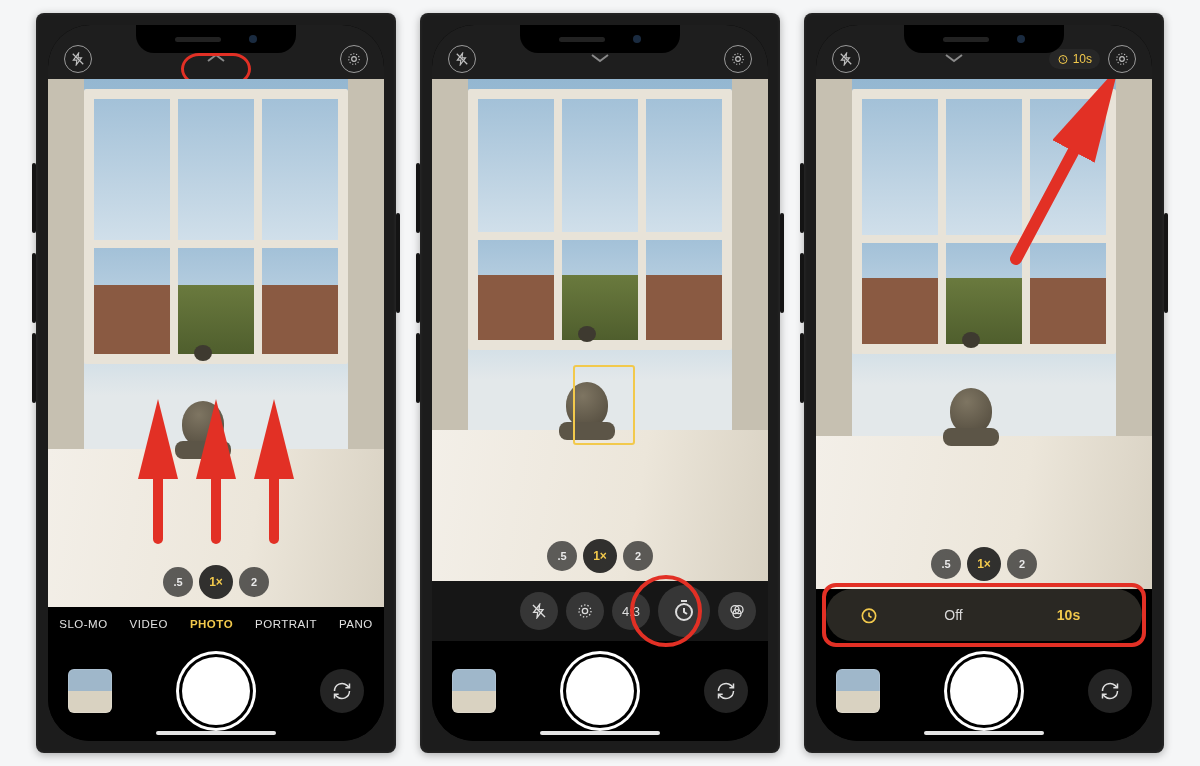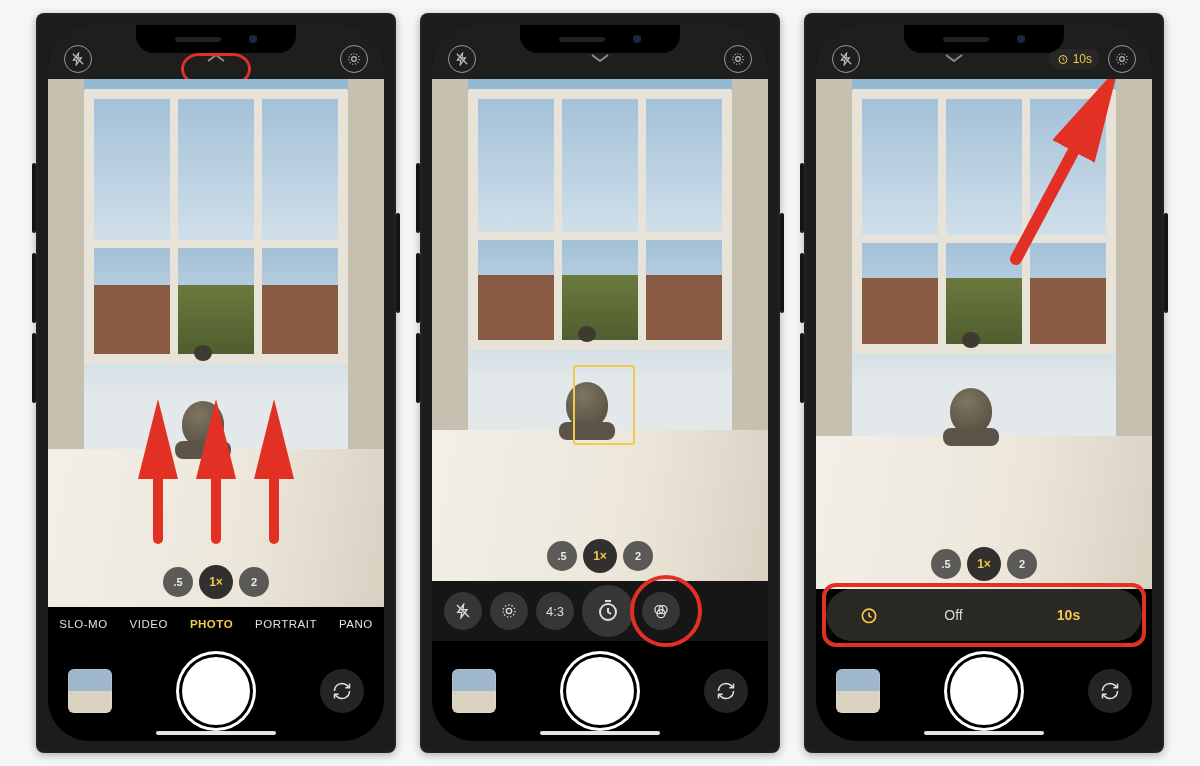--- a/index.html
+++ b/index.html
@@ -115,21 +115,21 @@
     position:absolute; bottom:8px; left:50%; transform:translateX(-50%);
     display:flex; gap:6px; align-items:center;
   }
   .zp{ width:30px; height:30px; border-radius:50%; background:rgba(30,30,30,.7);
     color:#eaeaea; font-size:11px; display:flex; align-items:center; justify-content:center; font-weight:600;}
   .zp.sel{ background:rgba(15,15,15,.85); color:#f2c94c; width:34px; height:34px; font-size:12px;}
 
   
   .toolbar{
     height:60px; background:rgba(24,24,24,.92);
-    display:flex; align-items:center; justify-content:flex-start;
+    display:flex; align-items:center; justify-content:flex-end;
     padding:0 12px; gap:8px;
     position:relative;
   }
   .tb-btn{
     width:38px; height:38px; border-radius:50%;
     background:rgba(60,60,60,.85);
     display:flex; align-items:center; justify-content:center; color:#ddd; font-size:13px; font-weight:500;
   }
   .tb-btn.big{ width:52px; height:52px;}
   .toolbar.segment{ justify-content:flex-start; gap:0; padding:16px; background:#2a2823; border-radius:28px; margin:0 10px; height:52px;}

